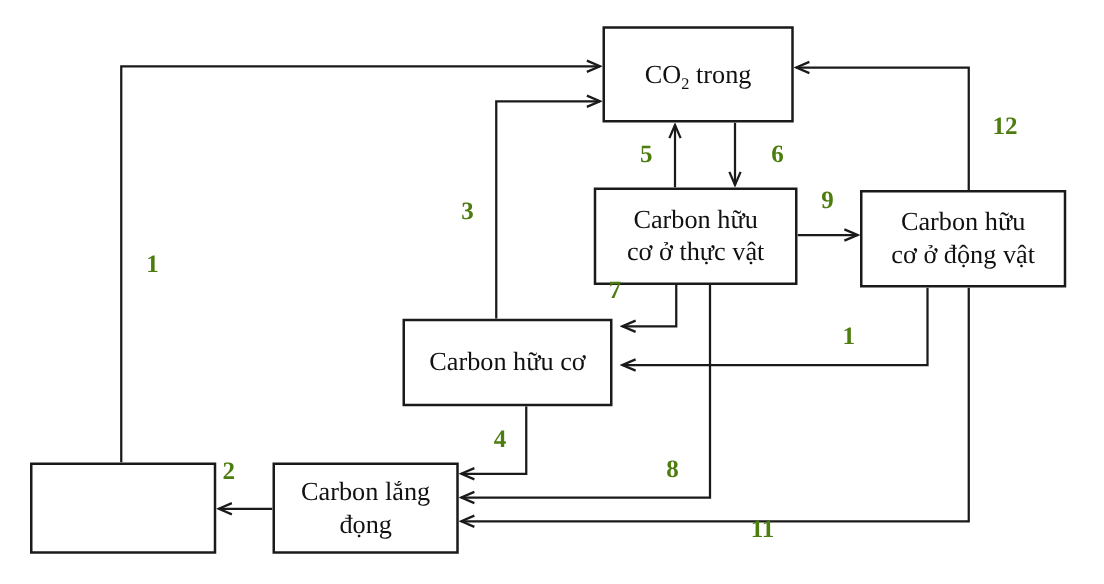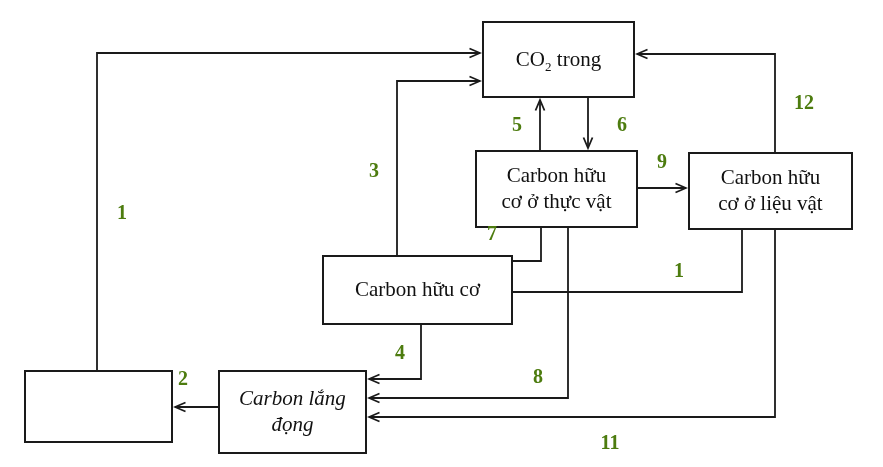--- a/index.html
+++ b/index.html
@@ -83,41 +83,41 @@
     <div class="nline"><span>CO</span><sub>2</sub><span> trong</span></div>
   </div>
 
   <div class="node" style="left:475px; top:150px; width:163px; height:78px;">
     <div class="nline">Carbon hữu</div>
     <div class="nline">cơ ở thực vật</div>
   </div>
 
   <div class="node" style="left:688px; top:152px; width:165px; height:78px;">
     <div class="nline">Carbon hữu</div>
-    <div class="nline">cơ ở liệu vật</div>
+    <div class="nline">cơ ở động vật</div>
   </div>
 
-  <div class="node" style="left:322px; top:255px; width:191px; height:70px;">
+  <div class="node" style="left:322px; top:255px; width:168px; height:70px;">
     <div class="nline">Carbon hữu cơ</div>
   </div>
 
-  <div class="node" style="left:218px; top:370px; width:149px; height:84px;font-style:italic;">
+  <div class="node" style="left:218px; top:370px; width:149px; height:73px;">
     <div class="nline">Carbon lắng</div>
     <div class="nline">đọng</div>
   </div>
 
   <div class="node" style="left:24px; top:370px; width:149px; height:73px;">
   </div>
 
   <span class="alabel" style="left:122px; top:212px;">1</span>
   <span class="alabel" style="left:183px; top:378px;">2</span>
   <span class="alabel" style="left:374px; top:170px;">3</span>
   <span class="alabel" style="left:400px; top:352px;">4</span>
   <span class="alabel" style="left:517px; top:124px;">5</span>
   <span class="alabel" style="left:622px; top:124px;">6</span>
   <span class="alabel" style="left:492px; top:233px;">7</span>
   <span class="alabel" style="left:538px; top:376px;">8</span>
   <span class="alabel" style="left:662px; top:161px;">9</span>
   <span class="alabel" style="left:679px; top:270px;">1</span>
-  <span class="alabel" style="left:610px; top:442px;">11</span>
+  <span class="alabel" style="left:610px; top:424px;">11</span>
   <span class="alabel" style="left:804px; top:102px;">12</span>
 
 </div>
 
 </body></html>

